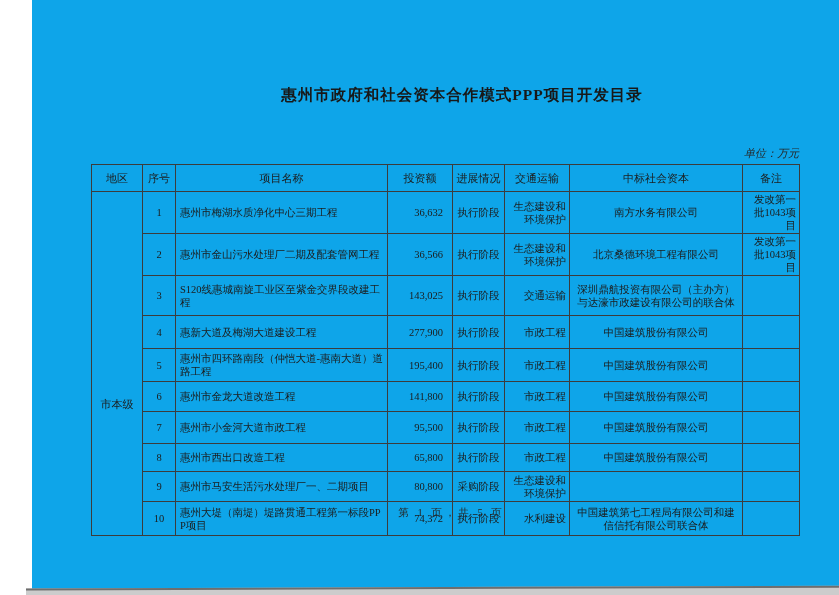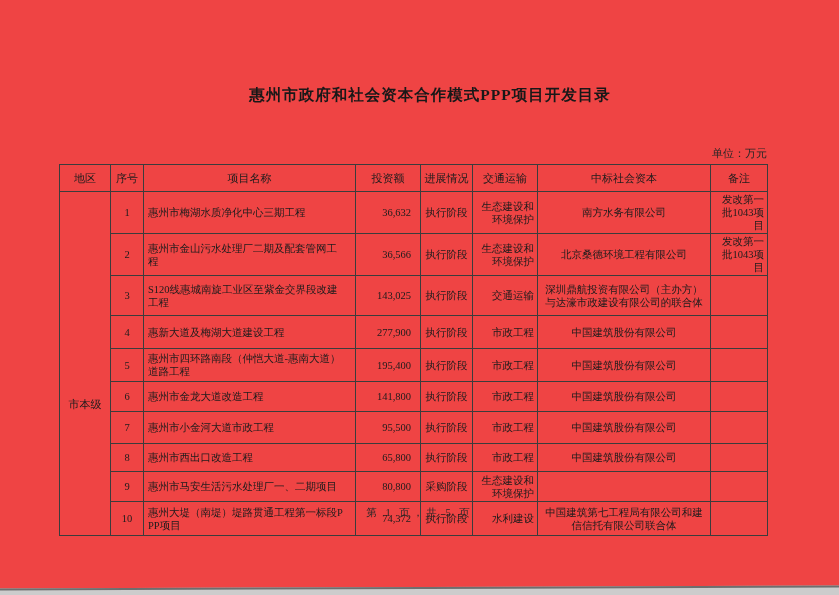--- a/index.html
+++ b/index.html
@@ -11,21 +11,22 @@
     width: 839px;
     height: 595px;
     position: relative;
     overflow: hidden;
     font-family: "Liberation Serif", serif;
     color: #1c1c1c;
   }
   .scan-page {
     position: absolute;
     inset: 0;
-    background: #ef4444;
+    background: #0ea5e9;
+    margin-left: 32px;
   }
   .doc-title {
     position: absolute;
     top: 85px;
     left: 25px;
     width: 810px;
     text-align: center;
     font-size: 15.5px;
     font-weight: bold;
     letter-spacing: 1px;
@@ -42,20 +43,21 @@
     color: #262626;
   }
   .unit-note {
     position: absolute;
     top: 146px;
     left: 59px;
     width: 708px;
     text-align: right;
     font-size: 11px;
     color: #262626;
+    font-style: italic;
   }
   table.ppp-table {
     position: absolute;
     top: 164px;
     left: 59px;
     width: 708px;
     border-collapse: collapse;
     table-layout: fixed;
     font-size: 10.5px;
     color: #1c1c1c;
@@ -76,21 +78,21 @@
     font-size: 11px;
     text-align: center;
   }
   td.cell-region {
     vertical-align: top;
     text-align: center;
     font-size: 11px;
     padding-top: 206px;
   }
   td.cell-no       { text-align: center; }
-  td.cell-name     { text-align: left; padding-left: 4px; padding-right: 11px; }
+  td.cell-name     { text-align: left; padding-left: 4px; padding-right: 4px; }
   td.cell-amount   { text-align: right; padding-right: 9px; }
   td.cell-progress { text-align: center; }
   td.cell-industry { text-align: right; }
   td.cell-bidder   { text-align: center; }
   td.cell-remark   { text-align: right; }
   tbody tr:nth-child(1)  { height: 29px; }
   tbody tr:nth-child(2)  { height: 31px; }
   tbody tr:nth-child(3)  { height: 40px; }
   tbody tr:nth-child(4)  { height: 33px; }
   tbody tr:nth-child(5)  { height: 33px; }

